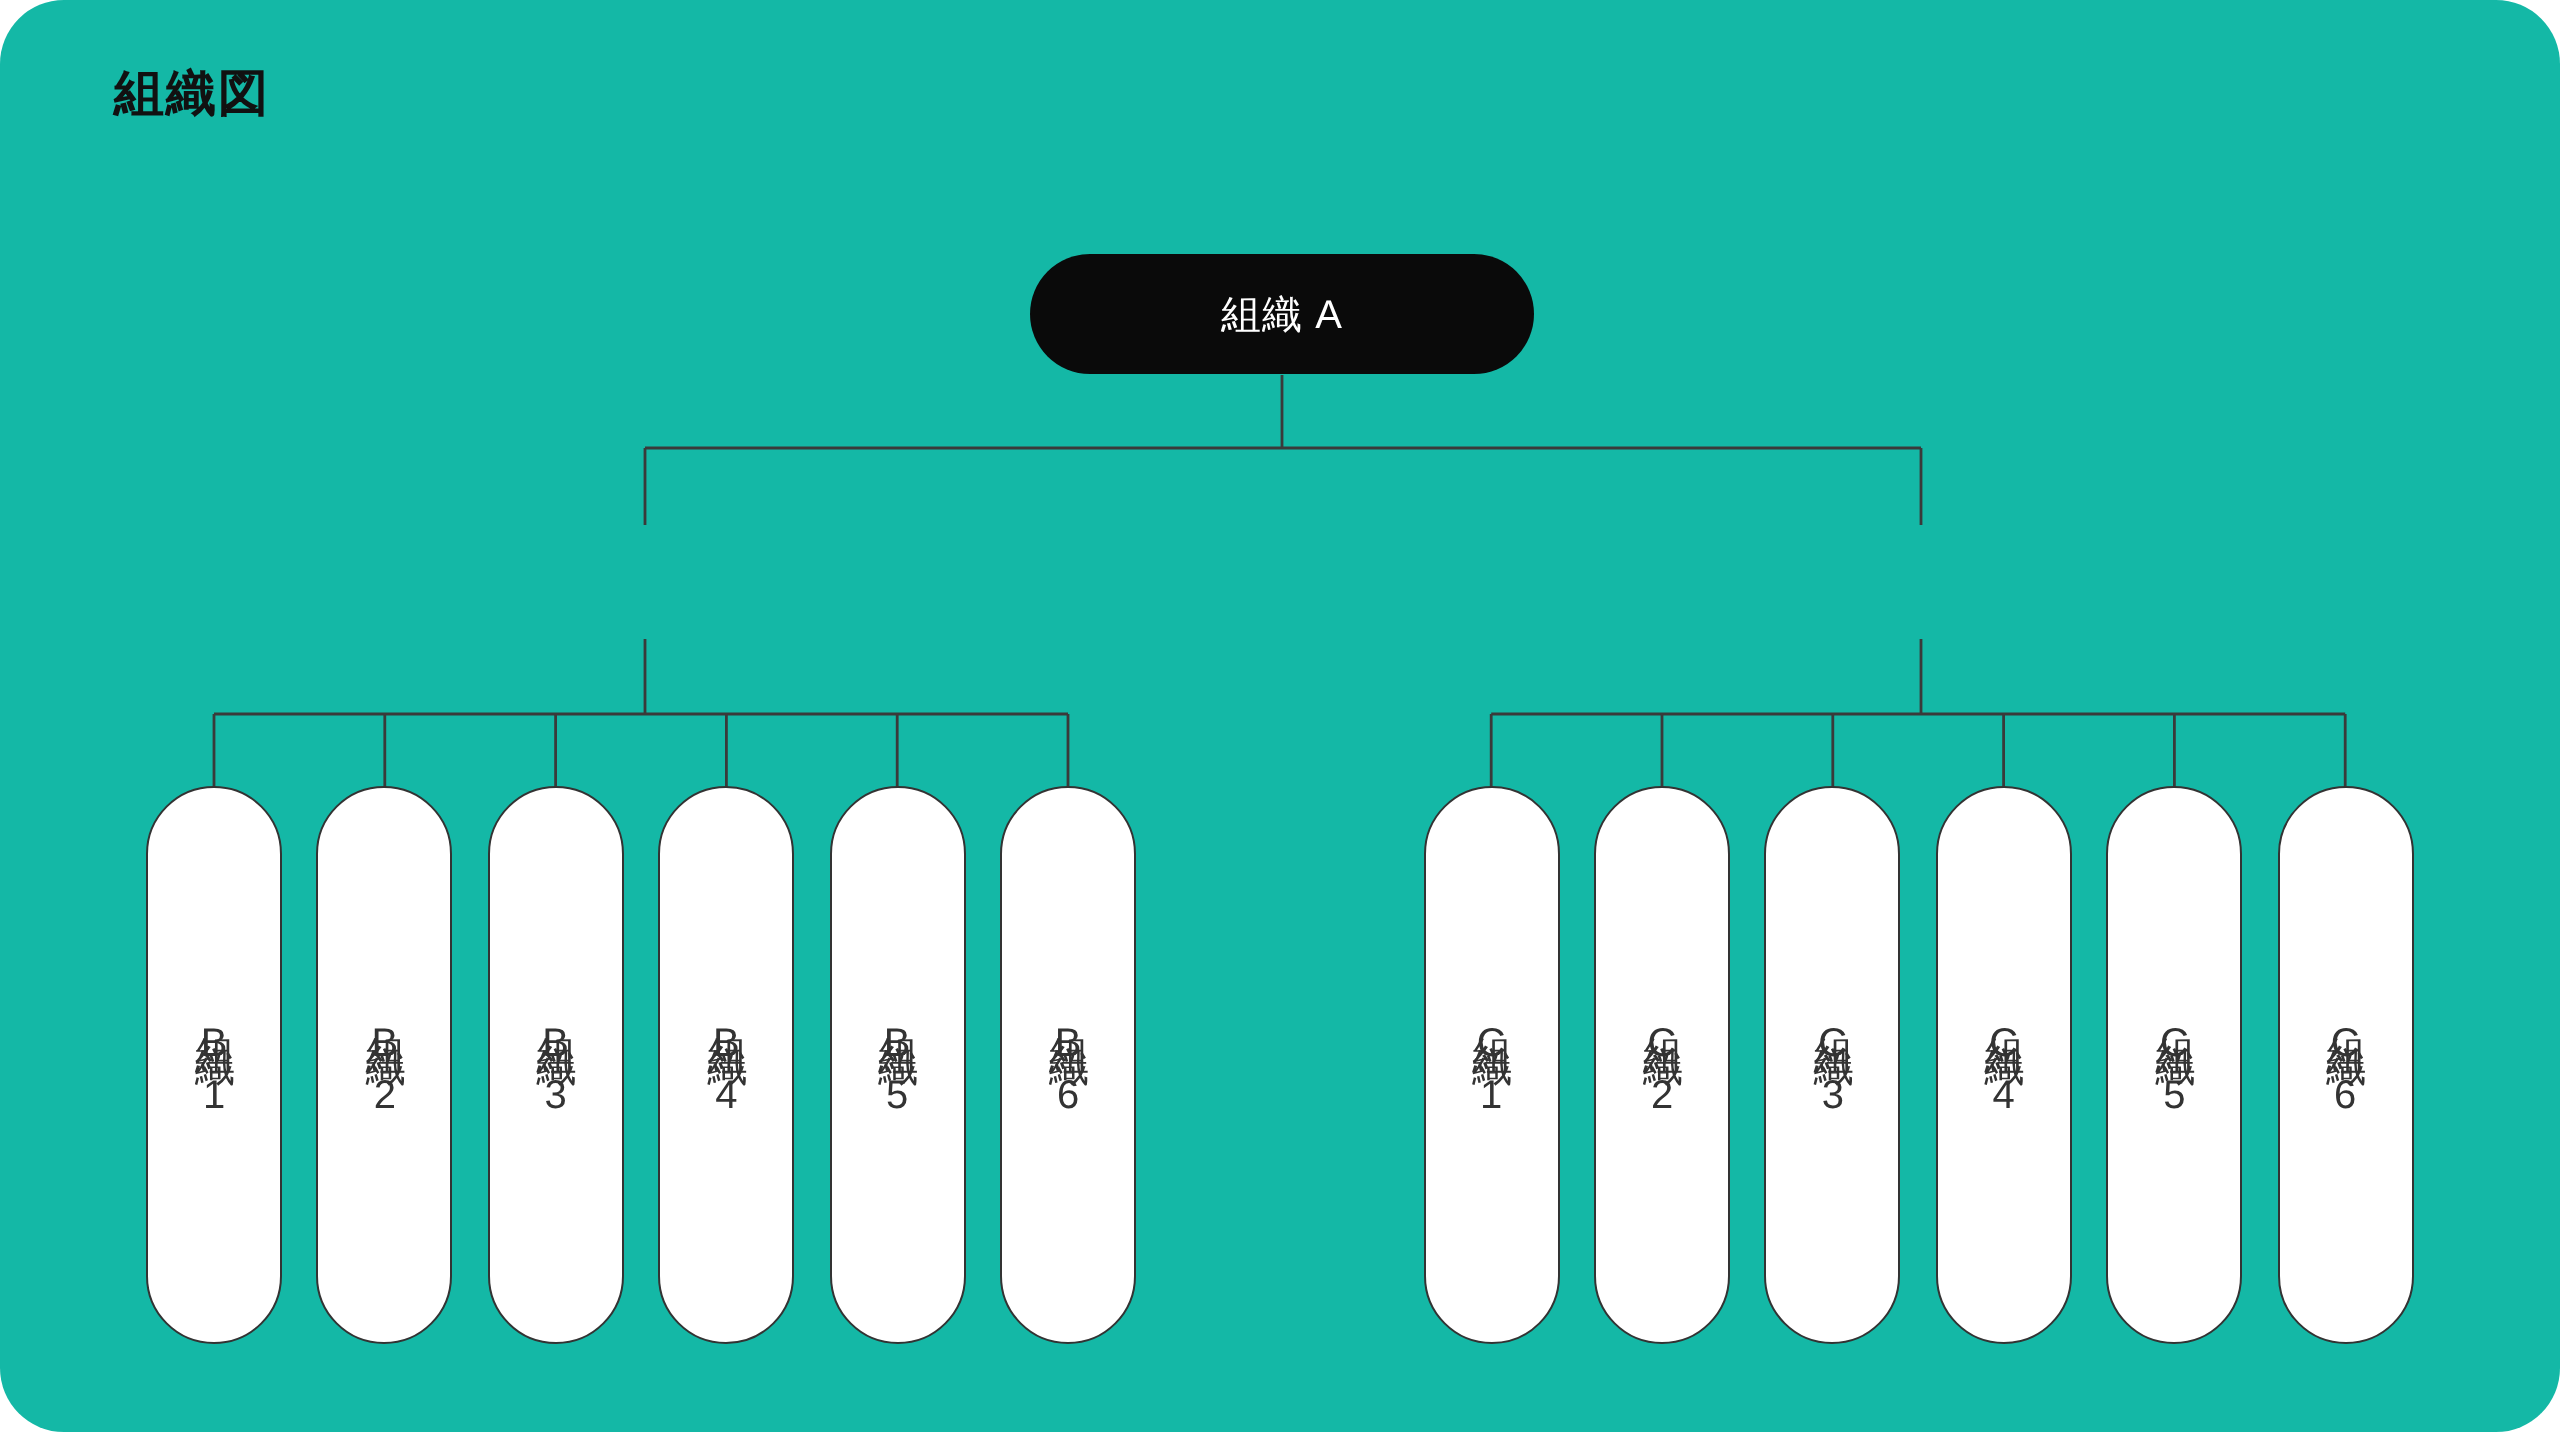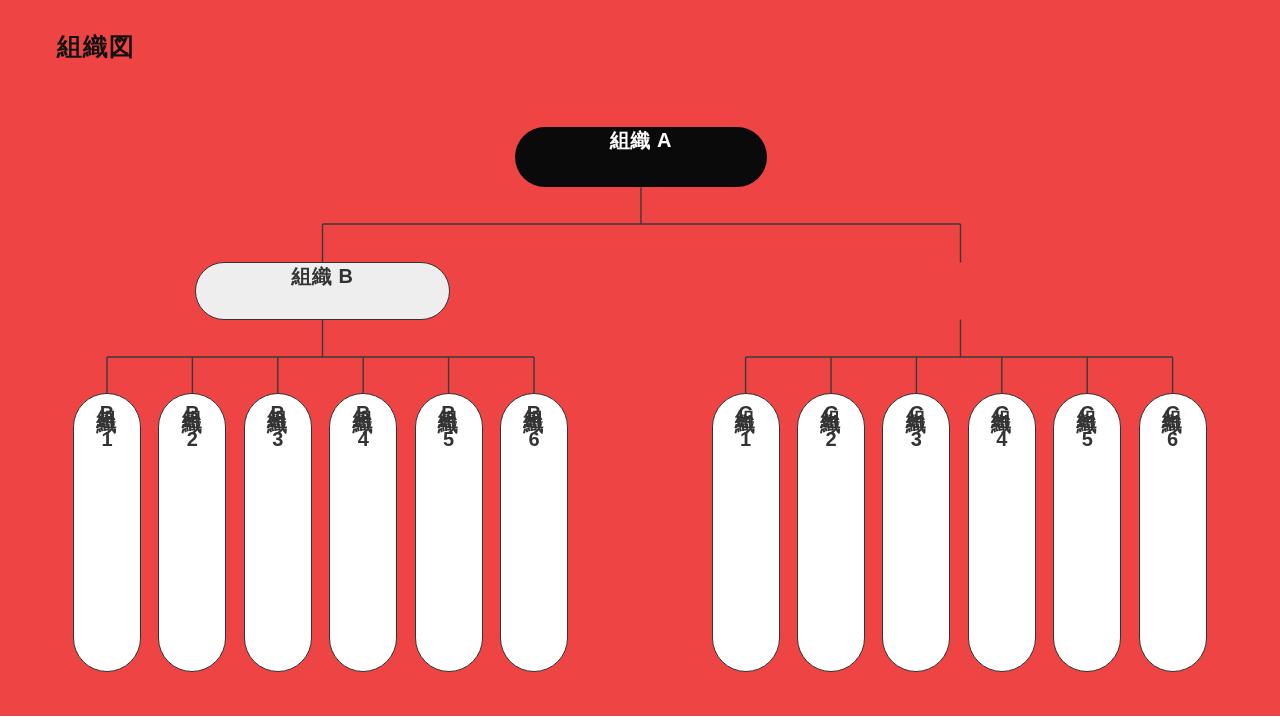--- a/index.html
+++ b/index.html
@@ -5,22 +5,23 @@
   html, body {
     margin: 0;
     padding: 0;
     background: #ffffff;
     font-family: "Liberation Sans", "DejaVu Sans", sans-serif;
   }
   .stage {
     position: relative;
     width: 1280px;
     height: 716px;
-    background: #ef4444;
+    background: #14b8a6;
     overflow: hidden;
+    border-radius: 32px;
   }
   .page-title {
     position: absolute;
     left: 57px;
     top: 30px;
     margin: 0;
     font-size: 25px;
     font-weight: 700;
     color: #111111;
     letter-spacing: 1px;
@@ -29,25 +30,24 @@
     position: absolute;
     left: 0;
     top: 0;
     width: 1280px;
     height: 720px;
     pointer-events: none;
   }
   .node {
     position: absolute;
     display: flex;
-    align-items: flex-start;
+    align-items: center;
     justify-content: center;
     box-sizing: border-box;
     border-radius: 999px;
-    font-weight: bold;
   }
   .node-root {
     left: 515px;
     top: 127px;
     width: 252px;
     height: 60px;
     background: #0a0a0a;
   }
   .node-root .node-label {
     color: #ffffff;
@@ -111,23 +111,20 @@
       <line x1="916.4000000000001" y1="357" x2="916.4000000000001" y2="393.5" stroke="#3a3a3a" stroke-width="1.4"></line>
       <line x1="1001.8000000000001" y1="357" x2="1001.8000000000001" y2="393.5" stroke="#3a3a3a" stroke-width="1.4"></line>
       <line x1="1087.2" y1="357" x2="1087.2" y2="393.5" stroke="#3a3a3a" stroke-width="1.4"></line>
       <line x1="1172.6" y1="357" x2="1172.6" y2="393.5" stroke="#3a3a3a" stroke-width="1.4"></line>
     </svg>
 
   <div class="node node-root">
     <span class="node-label">組織 A</span>
   </div>
 
-  <div class="node node-group group-0">
-    <span class="node-label">組織 B</span>
-  </div>
 
 
   <div id="leaf-container">
       <div class="node node-leaf" style="left: 73px;">
         <span class="node-label">組織B1</span>
       </div>
       <div class="node node-leaf" style="left: 158.4px;">
         <span class="node-label">組織B2</span>
       </div>
       <div class="node node-leaf" style="left: 243.8px;">

